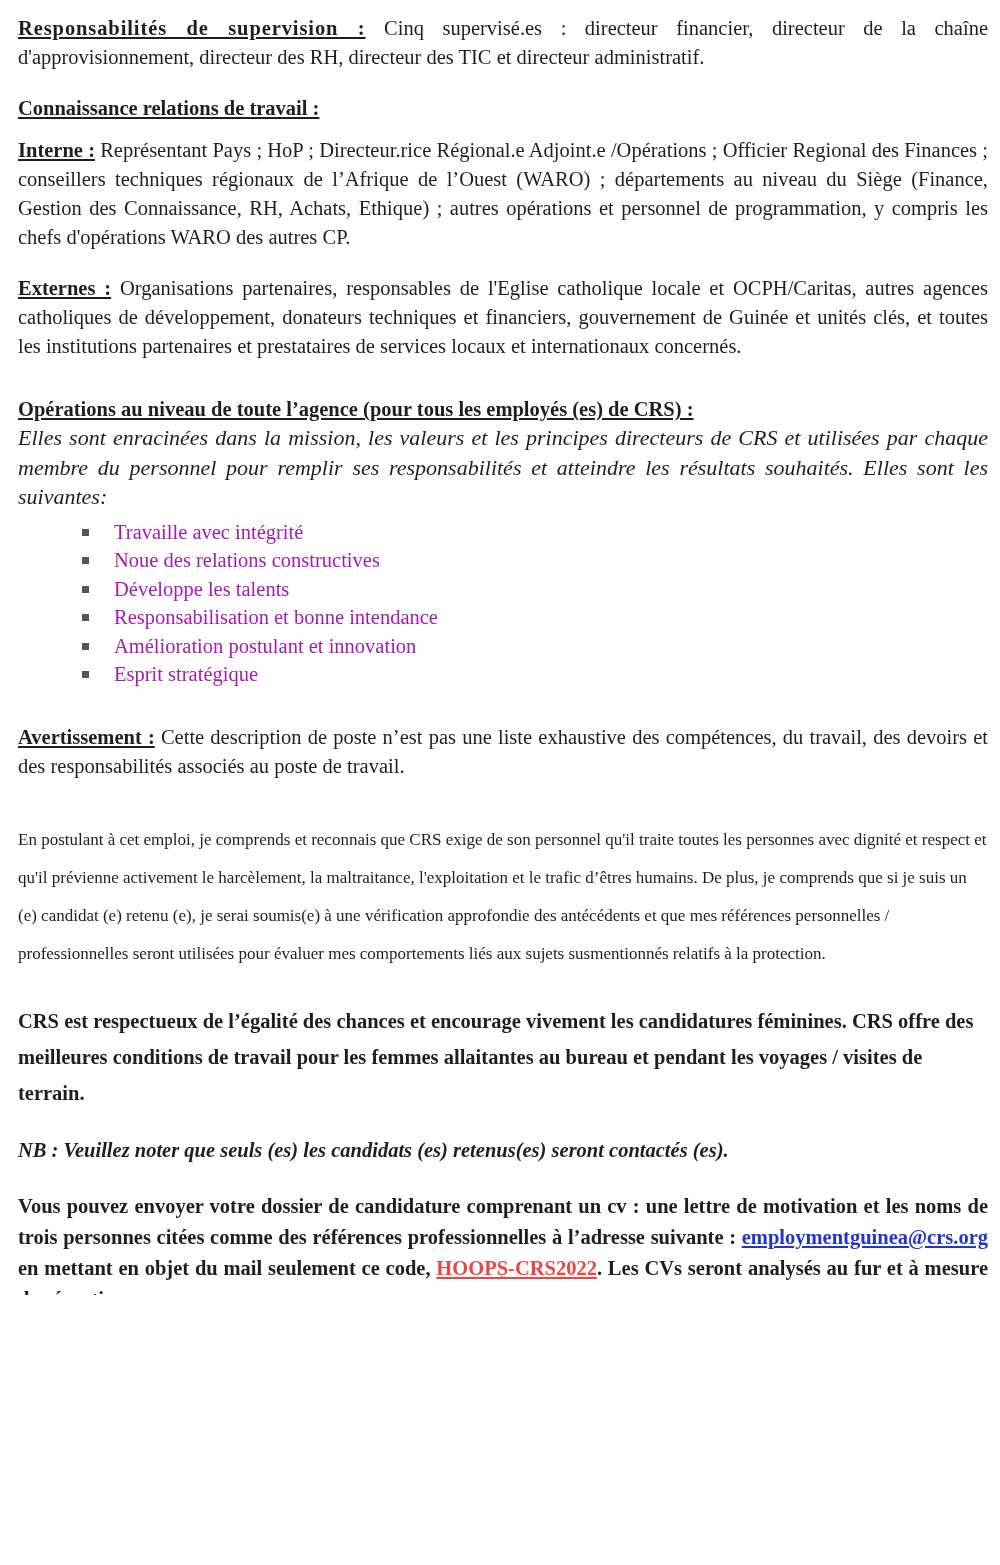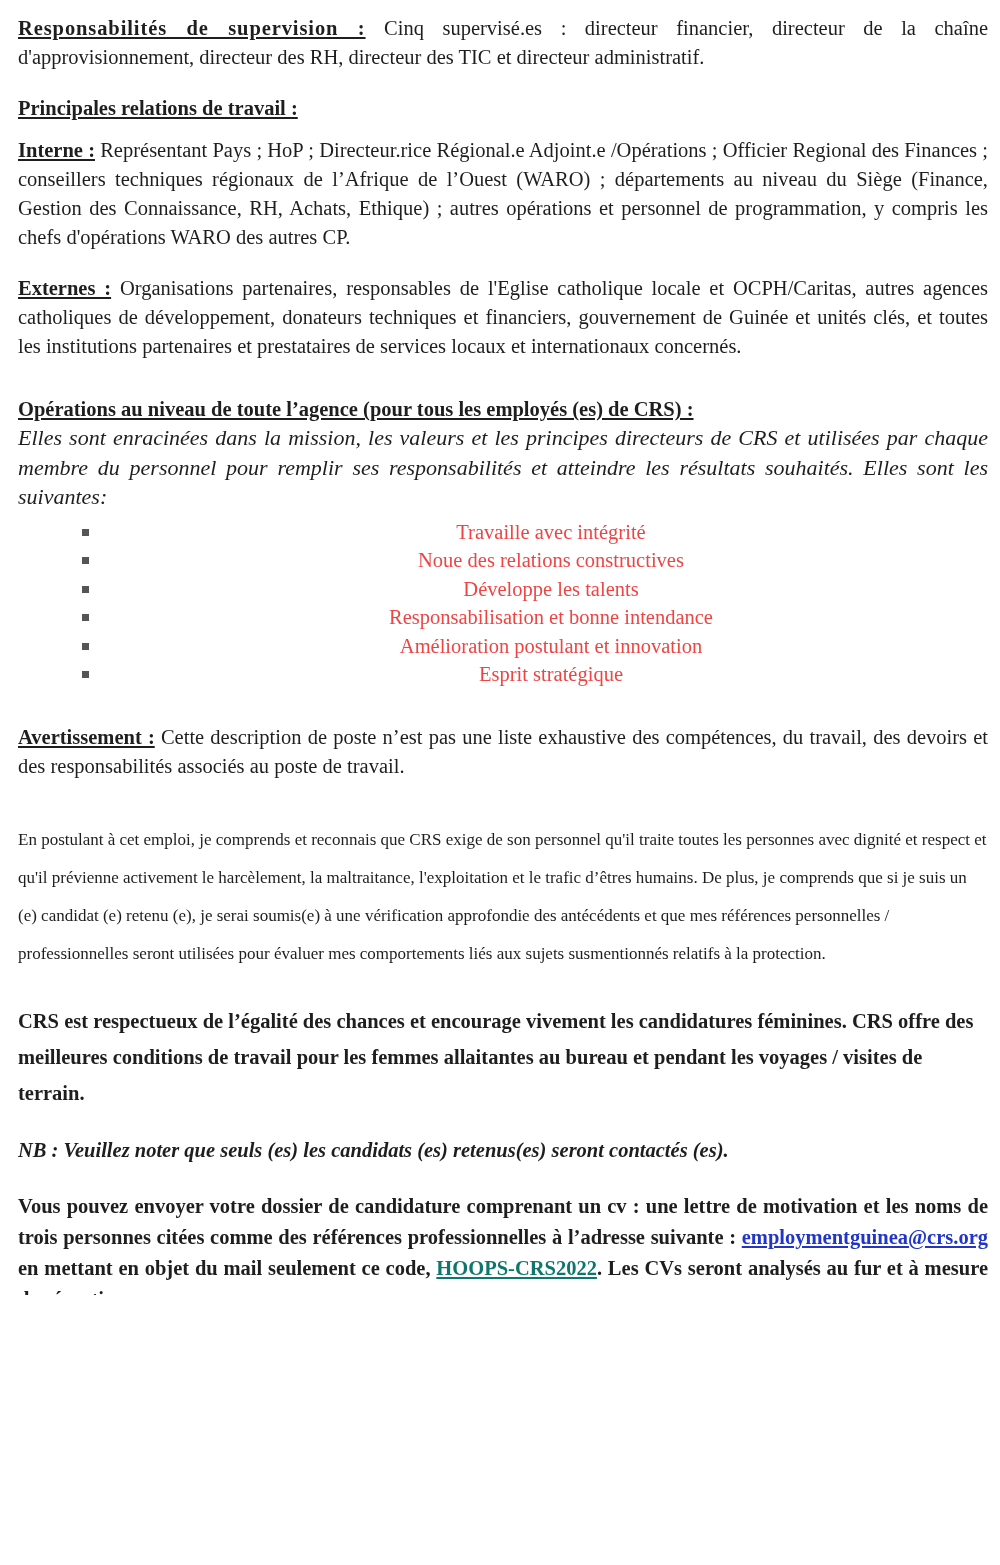--- a/index.html
+++ b/index.html
@@ -98,40 +98,39 @@
   ul.comp-list {
     margin: 6px 0 0 0;
     padding: 0;
     list-style: none;
   }
   ul.comp-list li {
     position: relative;
     font-size: 20.5px;
     line-height: 28.5px;
     padding-left: 96px;
-    color: #ef4444;
-    text-align: center;
+    color: #a21caf;
   }
   ul.comp-list li .sq {
     position: absolute;
     left: 64px;
     top: 11px;
     width: 7px;
     height: 7px;
     background: #555;
     display: block;
   }
 
   a.doclink {
     color: #2136c9;
     text-decoration: underline;
     text-underline-offset: 2px;
   }
   .codelink {
-    color: #0f766e;
+    color: #ef4444;
     font-weight: bold;
     text-decoration: underline;
     text-underline-offset: 2px;
   }
 
   
   .signline {
     font-size: 20.5px;
     line-height: 28px;
     margin: 0;
@@ -235,21 +234,21 @@
   <div class="content">
 
     <div style="height:14px"></div>
 
     <p>
       <span class="lead-spread">Responsabilités de supervision :</span><span> Cinq supervisé.es : directeur financier, directeur de la chaîne d'approvisionnement, directeur des RH, directeur des TIC et directeur administratif.</span>
     </p>
 
     <div class="gap-md"></div>
 
-    <p class="heading">Principales relations de travail :</p>
+    <p class="heading">Connaissance relations de travail :</p>
 
     <div class="gap-sm"></div>
 
     <p>
       <span class="lead">Interne :</span><span> Représentant Pays ; HoP ; Directeur.rice Régional.e Adjoint.e /Opérations ; Officier Regional des Finances ; conseillers techniques régionaux de l’Afrique de l’Ouest (WARO) ; départements au niveau du Siège (Finance, Gestion des Connaissance, RH, Achats, Ethique) ; autres opérations et personnel de programmation, y compris les chefs d'opérations WARO des autres CP.</span>
     </p>
 
     <div class="gap-md"></div>
 
     <p>

